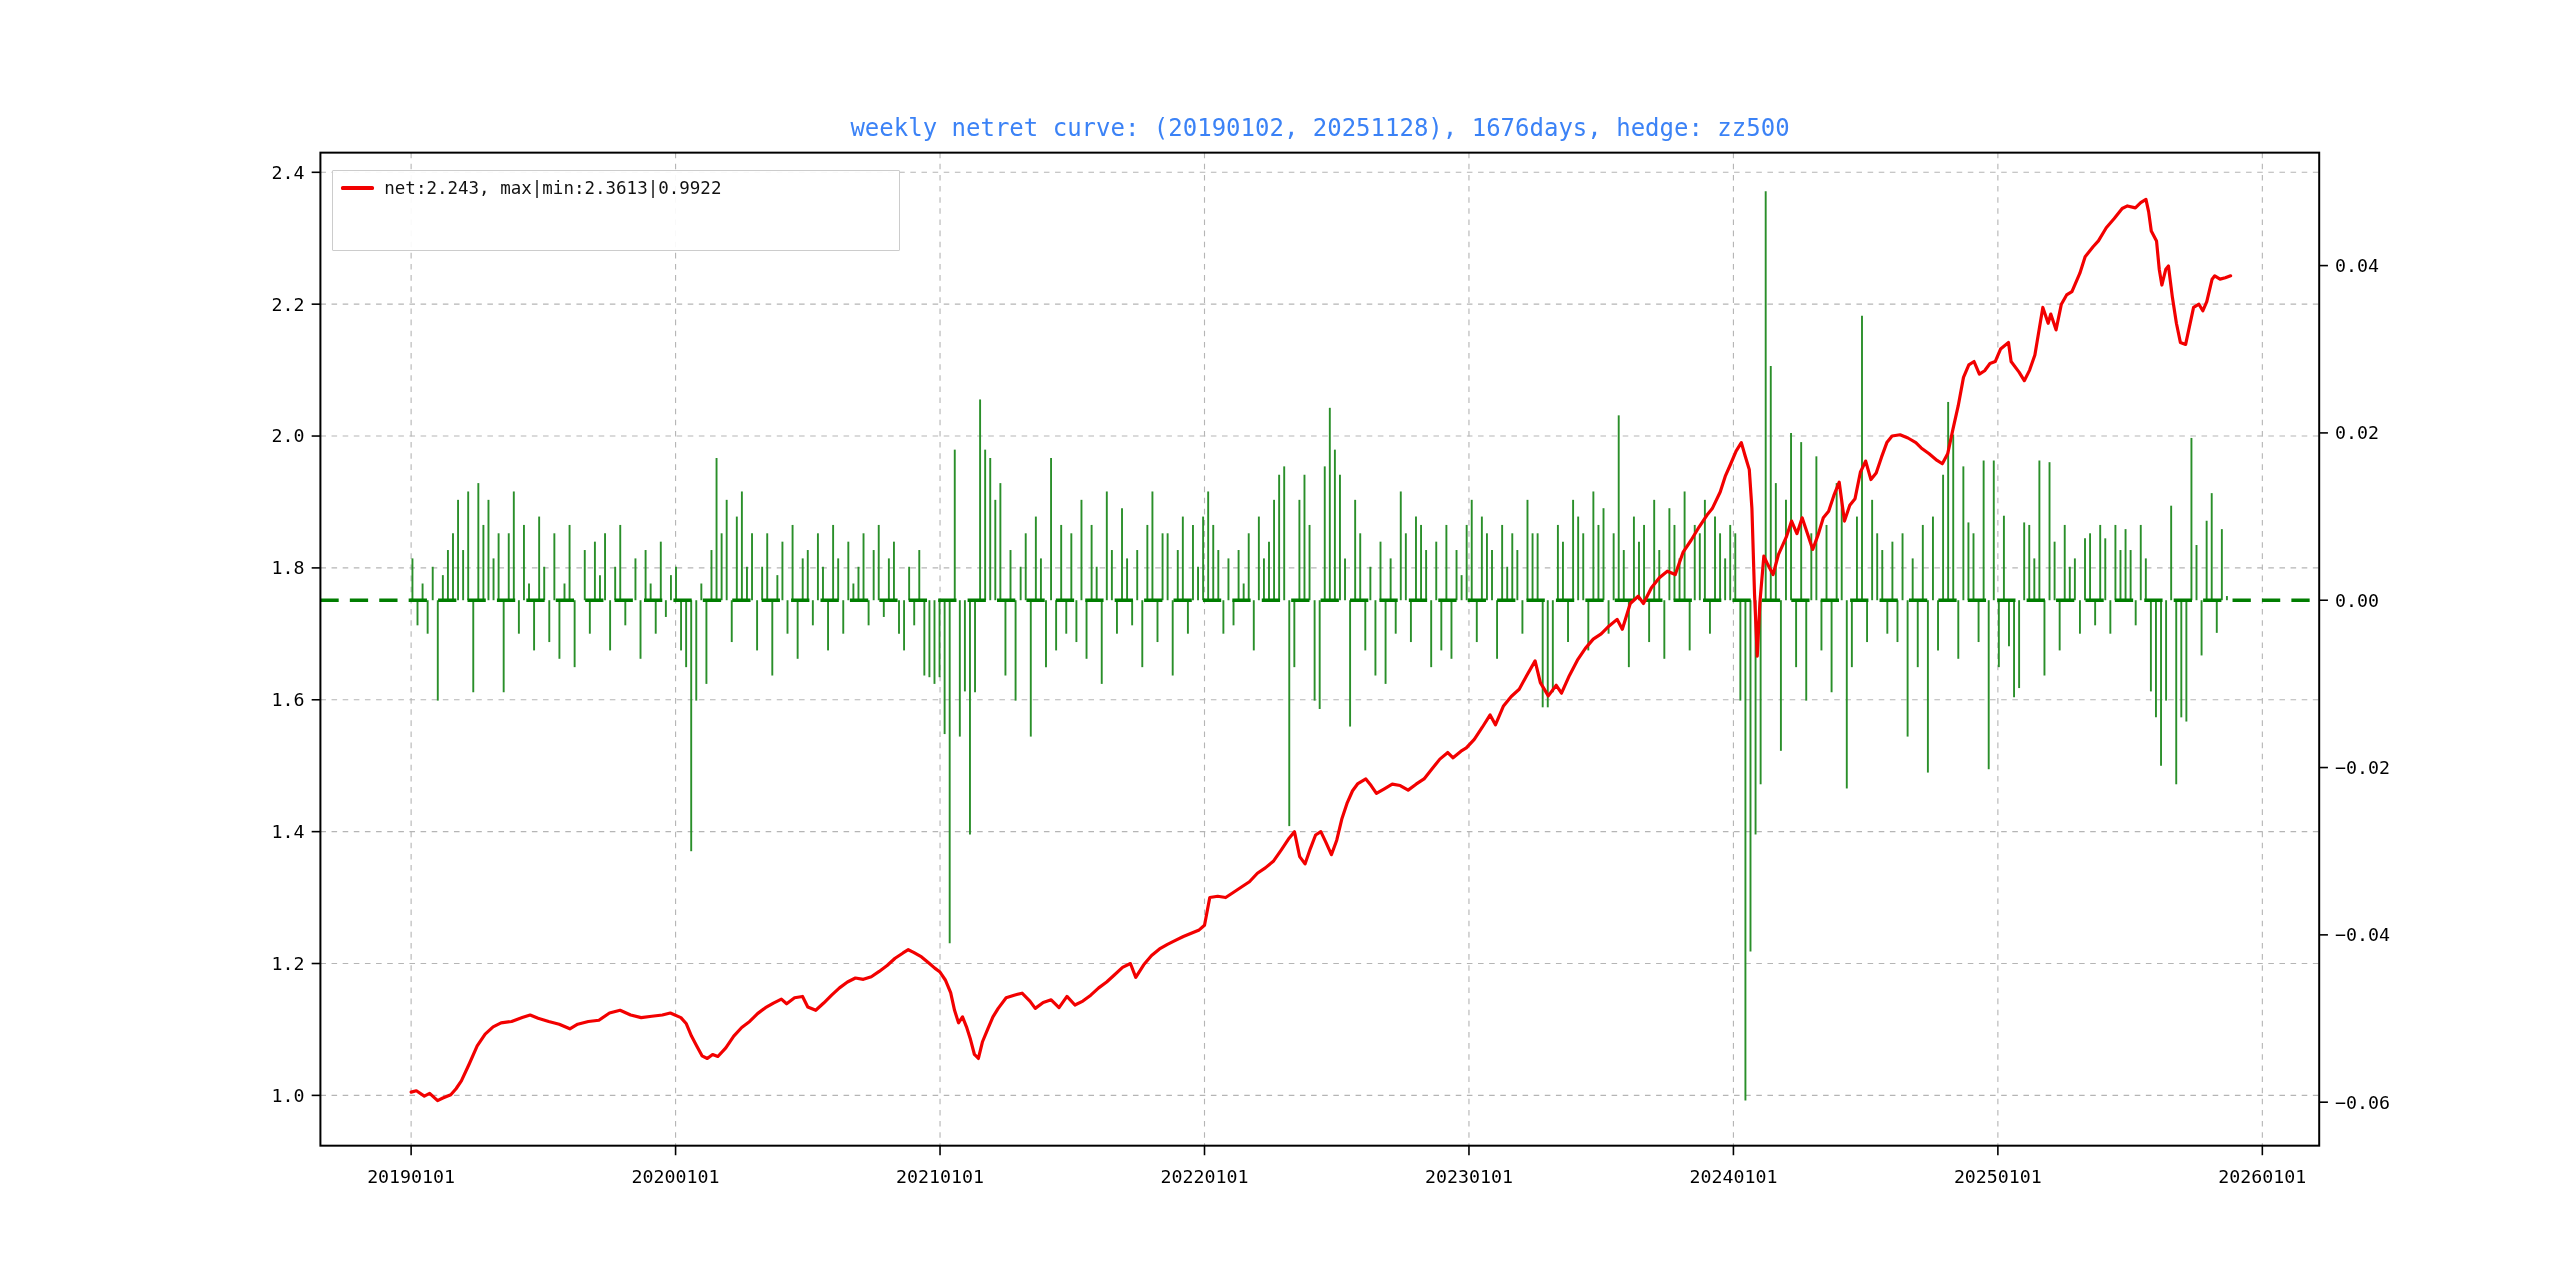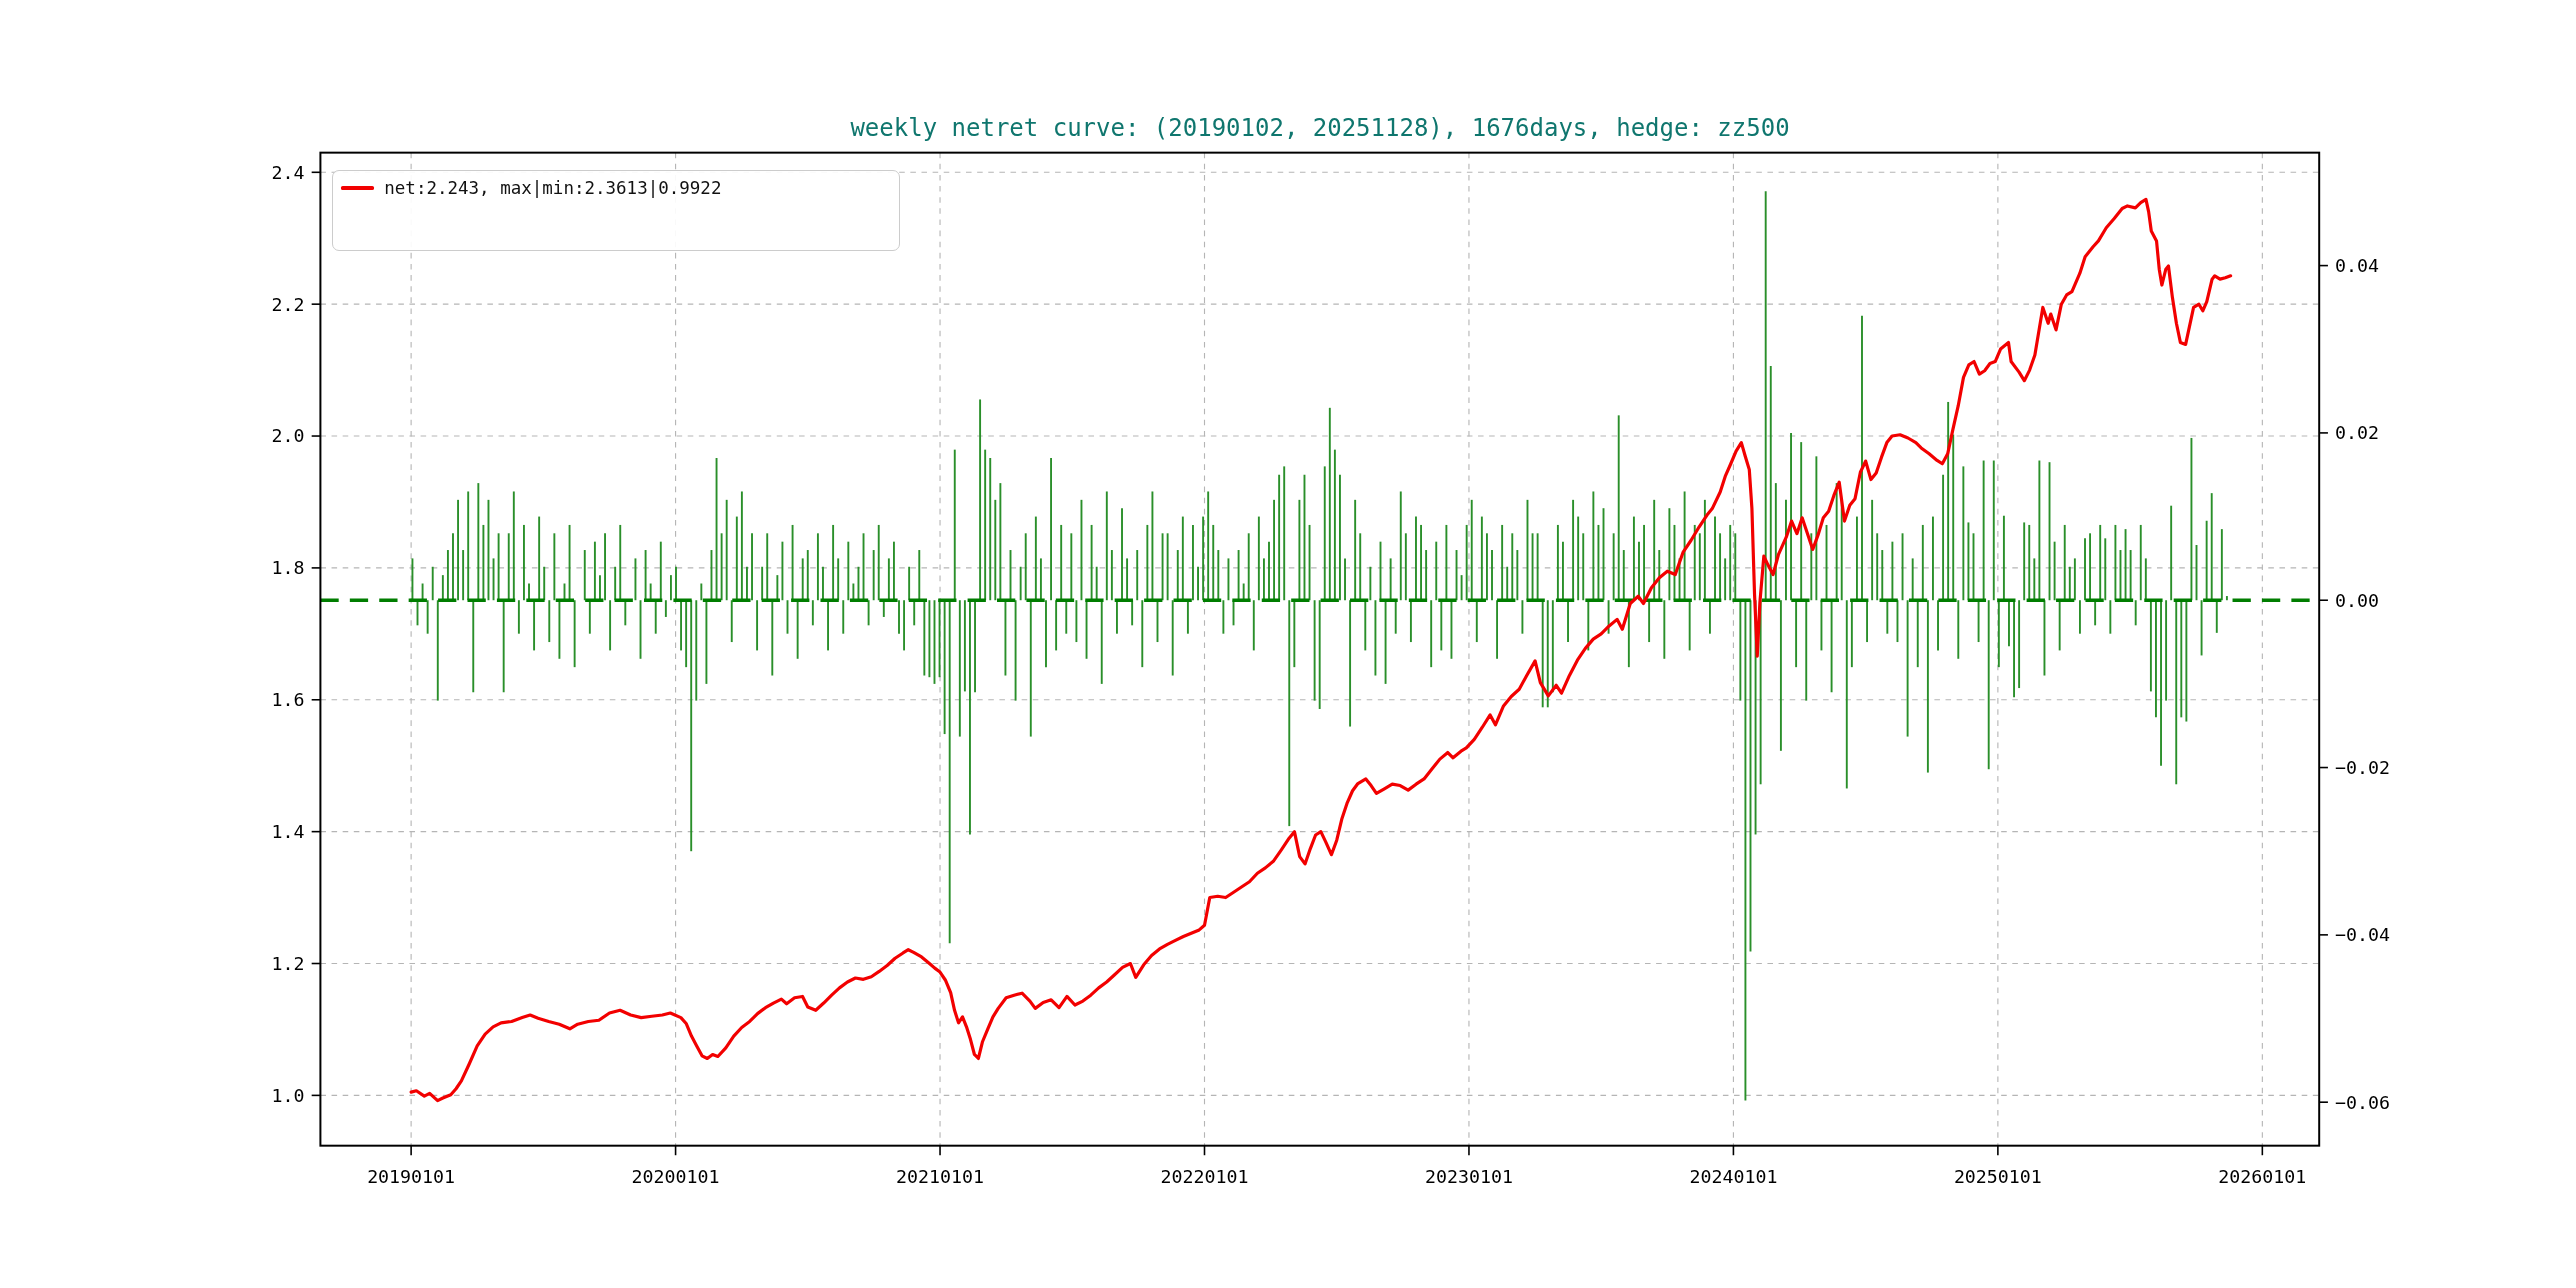--- a/index.html
+++ b/index.html
@@ -1,21 +1,21 @@
 <!DOCTYPE html>
 <html style="font-size:12.7px"><head>
 <meta charset="utf-8">
 <style>
   html,body{margin:0;padding:0;background:#ffffff;width:2576px;height:1288px;overflow:hidden;}
   .figure{position:relative;width:2576px;height:1288px;background:#ffffff;font-family:"DejaVu Sans Mono",monospace;}
   .figure svg{position:absolute;left:0;top:0;}
   .chart-title{position:absolute;left:1320px;top:114px;transform:translateX(-50%);white-space:nowrap;
-    font-size:24px;color:#0f766e;font-family:"DejaVu Sans Mono",monospace;}
+    font-size:24px;color:#3b82f6;font-family:"DejaVu Sans Mono",monospace;}
   .legend{position:absolute;left:332px;top:170px;width:568px;height:81px;background:rgba(255,255,255,0.92);
-    border:1.6px solid #cccccc;border-radius:7px;box-sizing:border-box;padding:4.8px 0 0 8px;z-index:5;}
+    border:1.6px solid #cccccc;border-radius:1px;box-sizing:border-box;padding:4.8px 0 0 8px;z-index:5;}
   .legend-row{display:flex;align-items:center;height:24px;}
   .legend-swatch{display:inline-block;width:33px;height:4px;background:#f20000;border-radius:1.6px;margin-right:10.3px;flex:0 0 auto;}
   .legend-label{font-size:17.5px;color:#111;white-space:nowrap;font-family:"DejaVu Sans Mono",monospace;}
   text{font-family:"DejaVu Sans Mono",monospace;fill:#000;}
 </style>
 </head>
 <body>
 
 <div class="figure">
   <svg id="chart" width="2576" height="1288" viewBox="0 0 3240 1620" xmlns="http://www.w3.org/2000/svg">

